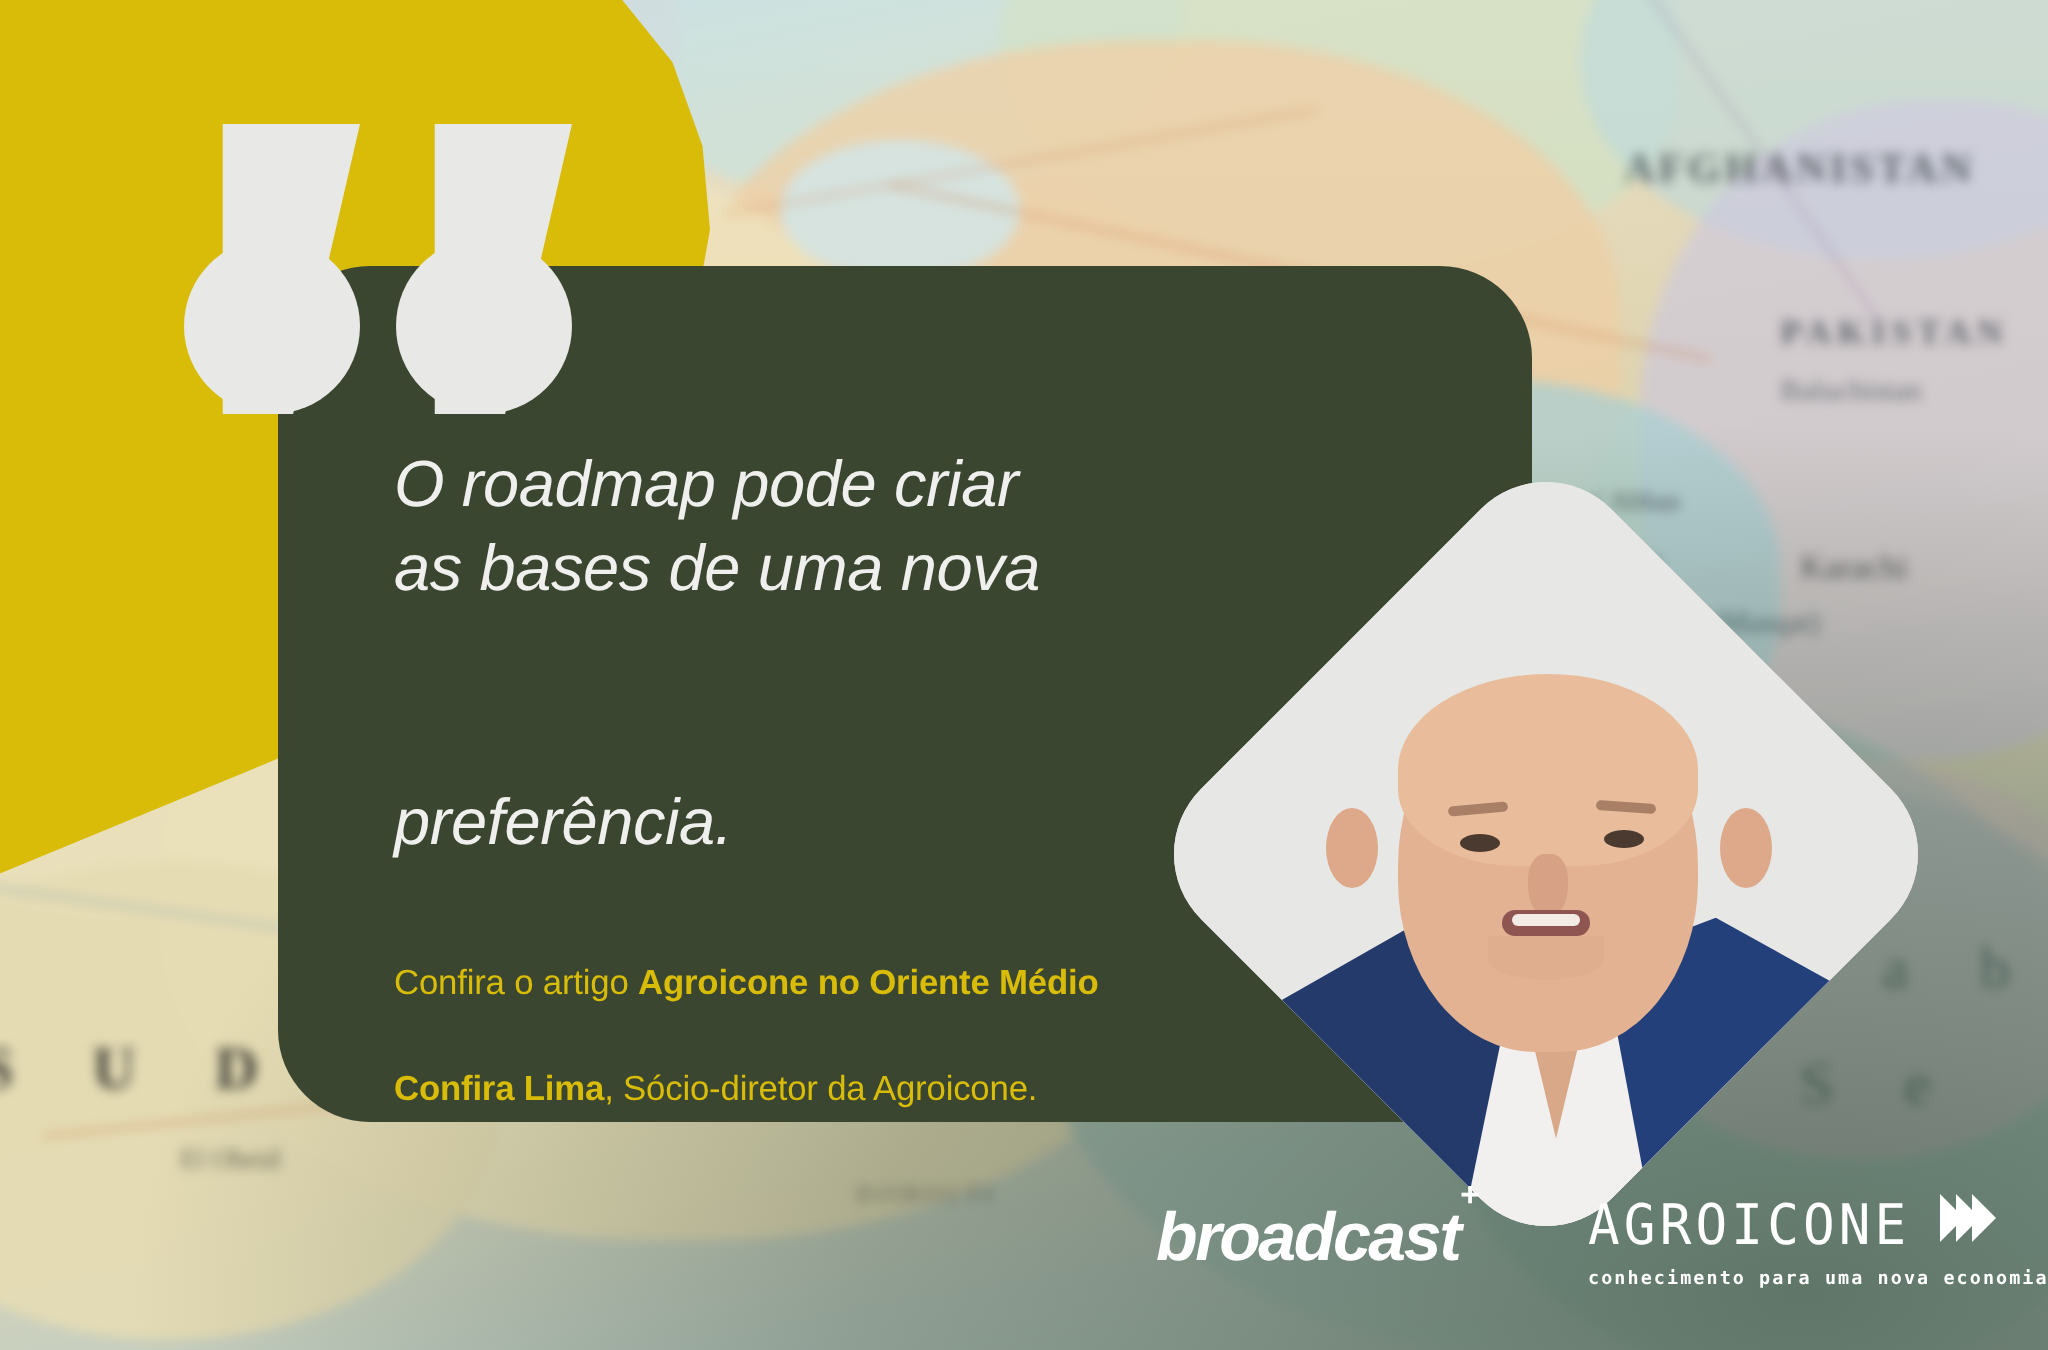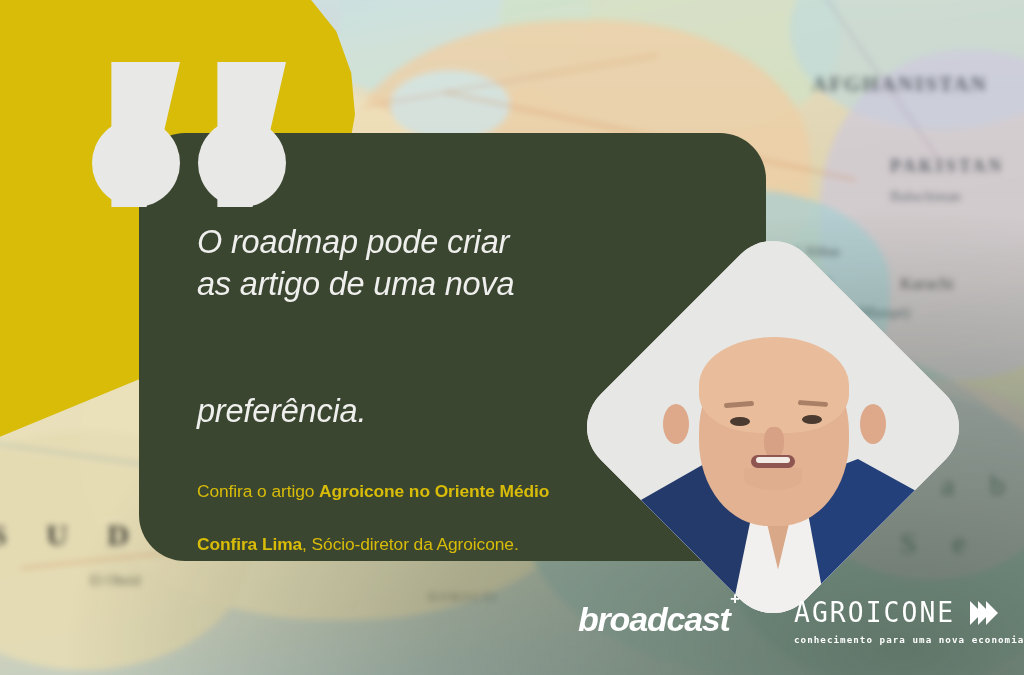--- a/index.html
+++ b/index.html
@@ -193,21 +193,21 @@
     position:absolute;left:18px;top:4px;
     color:#ffffff;font-size:34px;font-weight:700;font-style:italic;letter-spacing:-1.2px;
   }
   .broadcast sup{font-size:17px;font-weight:700;top:-.85em;position:relative;letter-spacing:0;}
   .agro{position:absolute;left:234px;top:0;width:196px;}
   .agro-name{
     color:#ffffff;font-size:28px;font-weight:400;letter-spacing:2.2px;
     transform:scaleX(.94);transform-origin:left center;
     font-family:"DejaVu Sans Mono","Liberation Mono",monospace;
   }
-  .agro-row{display:flex;align-items:center;}
+  .agro-row{display:flex;align-items:flex-start;}
   .chevs{display:flex;margin-left:3px;margin-top:1px;}
   .chev{
     width:0;height:0;border-left:12px solid #ffffff;
     border-top:12px solid transparent;border-bottom:12px solid transparent;
     margin-left:-4px;
   }
   .chev:first-child{margin-left:1px;}
   .agro-tag{
     margin-top:5px;color:#ffffff;font-size:9.2px;letter-spacing:1.05px;
     font-family:"DejaVu Sans Mono","Liberation Mono",monospace;
@@ -270,21 +270,21 @@
     </div>
     <div class="map-tint"></div>
     <div class="map-vig"></div>
   </div>
 
   <div class="yellow-shape"></div>
 
   <div class="quote-card">
     <p class="quote-text">
       <span>O roadmap pode criar</span><br>
-      <span>as artigo de uma nova</span><br>
+      <span>as bases de uma nova</span><br>
       <br>
       <br>
       <span>preferência.</span>
     </p>
 
     <div class="caption">
       <span class="plain">Confira o artigo </span><b>Agroicone no Oriente Médio</b><br>
       <br>
       <b>Confira Lima</b><span class="plain">, Sócio-diretor da Agroicone.</span>
     </div>

